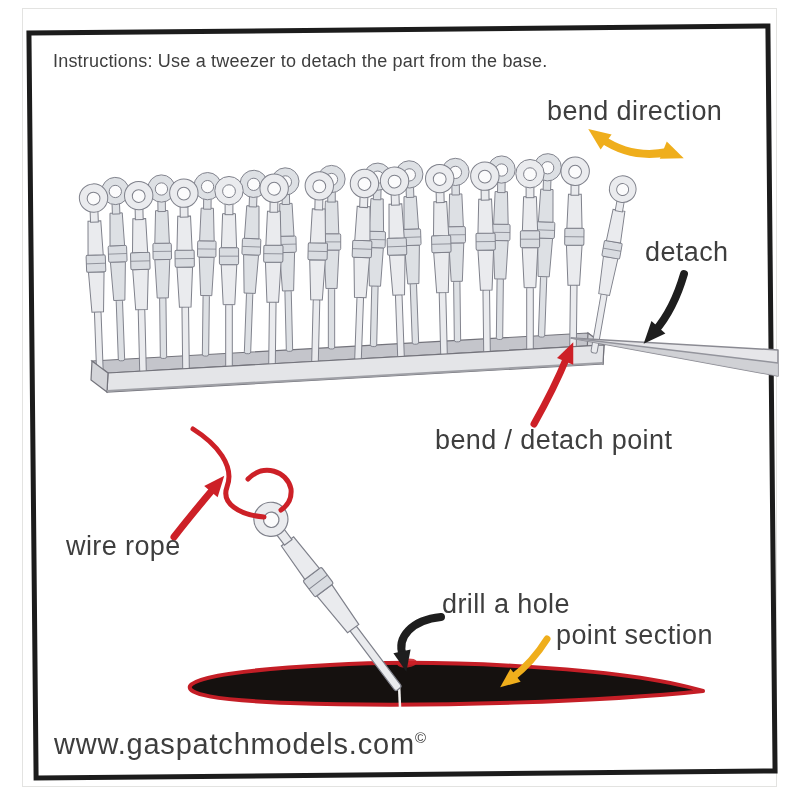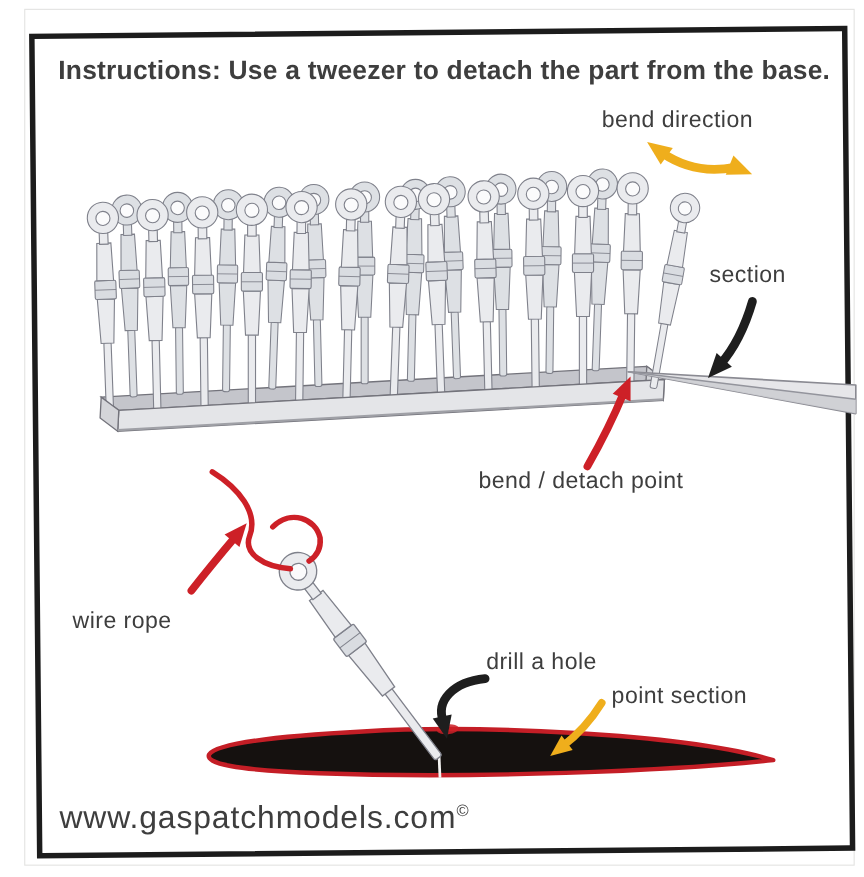--- a/index.html
+++ b/index.html
@@ -13,23 +13,23 @@
   }
   #card-frame{
     position:absolute;left:30px;top:27px;width:734px;height:740px;
     border:5px solid var(--frame,#1c1c1c);
     transform:rotate(-0.55deg);
     background:transparent;
   }
   svg{position:absolute;left:0;top:0;}
   .label{
     position:absolute;color:var(--text,#3e3e3e);
-    font-size:21px;letter-spacing:0.4px;white-space:nowrap;line-height:1.1;
+    font-size:27px;letter-spacing:0.4px;white-space:nowrap;line-height:1.1;
   }
-  .title{font-size:24px;letter-spacing:0.2px;font-weight:bold;}
+  .title{font-size:18px;letter-spacing:0.2px;}
   .watermark{font-size:29px;letter-spacing:0.8px;}
   .watermark sup{font-size:15px;vertical-align:11px;letter-spacing:0;}
   .metal{stroke:var(--part-stroke,#7f818b);stroke-width:1;}
 </style>
 </head>
 <body>
 
 <div id="scan-edge"></div>
 <div id="card-frame"></div>
 
@@ -344,25 +344,25 @@
         <path d="M 547,639 C 537,655 525,668 512,678" fill="none" stroke="#efae1c" stroke-width="7" stroke-linecap="round"></path>
         <polygon points="500.17983869589915,687.2349221298849 510.46684121979354,668.7284346437791 520.6252555626669,681.73061207829" fill="#efae1c"></polygon>
       </g>
     </g>
 </svg>
 
 <div class="label title" style="left:53px;top:52px;">Instructions: Use a tweezer to detach the part from the base.</div>
 
 <div class="label" style="left:547px;top:97px;">bend direction</div>
 
-<div class="label" style="left:645px;top:238px;">section</div>
+<div class="label" style="left:645px;top:238px;">detach</div>
 
 <div class="label" style="left:387px;top:426px;margin-left:48px;">bend / detach point</div>
 
-<div class="label" style="left:66px;top:553px;">wire rope</div>
+<div class="label" style="left:66px;top:532px;">wire rope</div>
 
 <div class="label" style="left:442px;top:590px;">drill a hole</div>
 
 <div class="label" style="left:556px;top:621px;">point section</div>
 
 <div class="label watermark" style="left:54px;top:729px;">
   <span>www.gaspatchmodels.com</span><sup>©</sup>
 </div>
 
 </body></html>

